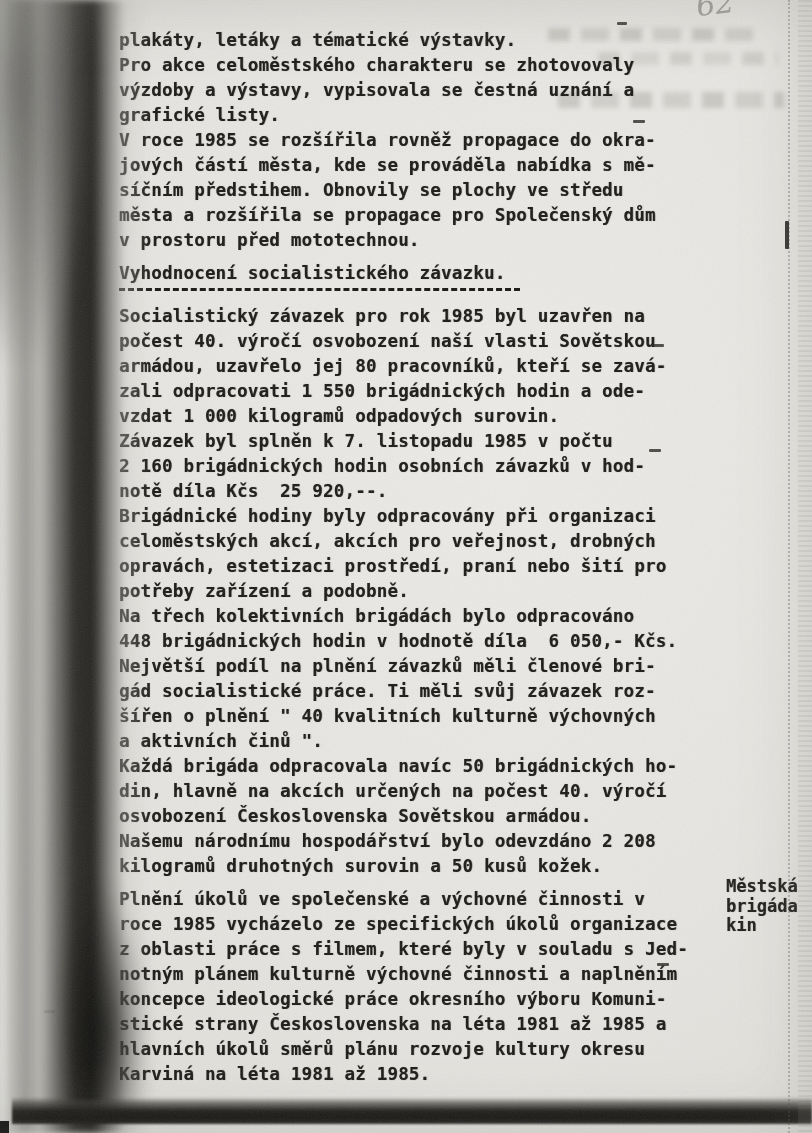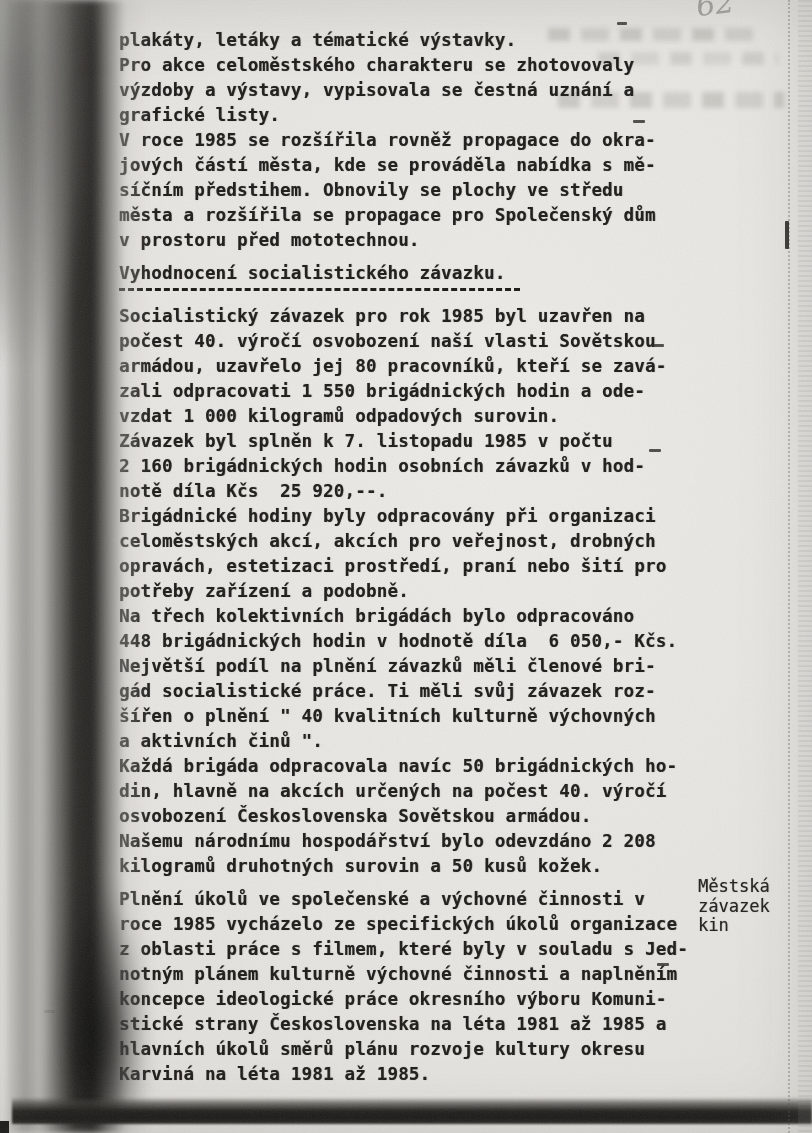--- a/index.html
+++ b/index.html
@@ -21,22 +21,22 @@
     text-shadow:.4px .4px .8px rgba(27,26,23,.55);
   }
   .block{margin:0;}
   .block.paragraph + .block.paragraph{margin-top:8px;}
   .block.heading{margin-top:8px;margin-bottom:13px;}
   .heading .line{
     display:inline-block;border-bottom:3px dashed #181714;
     padding-bottom:2px;padding-right:14px;
   }
   .margin-note{
-    position:absolute;left:698px;top:877px;
-    font-size:17px;font-weight:400;line-height:19.5px;color:#201f1c;
+    position:absolute;left:726px;top:877px;
+    font-size:17px;font-weight:700;line-height:19.5px;color:#201f1c;
     text-shadow:.4px .4px .8px rgba(27,26,23,.55);
   }
   .corner-mark{
     position:absolute;left:696px;top:-14px;
     font-family:"DejaVu Serif","Liberation Serif",serif;font-style:italic;
     font-size:30px;color:rgba(85,84,80,.48);transform:rotate(-7deg);
   }
 
   
   .gutter{position:absolute;left:0;top:0;bottom:0;width:152px;filter:blur(3px);
@@ -89,21 +89,21 @@
   <div class="ghost g1"></div>
   <div class="ghost g2"></div>
   <div class="ghost g3"></div>
 
   <div class="corner-mark">62</div>
 
   <main class="text-column"><div class="block paragraph"><div class="line">plakáty, letáky a tématické výstavky.</div><div class="line">Pro akce celoměstského charakteru se zhotovovaly</div><div class="line">výzdoby a výstavy, vypisovala se čestná uznání a</div><div class="line">grafické listy.</div><div class="line">V roce 1985 se rozšířila rovněž propagace do okra-</div><div class="line">jových částí města, kde se prováděla nabídka s mě-</div><div class="line">síčním předstihem. Obnovily se plochy ve středu</div><div class="line">města a rozšířila se propagace pro Společenský dům</div><div class="line">v prostoru před mototechnou.</div></div><div class="block heading"><div class="line">Vyhodnocení socialistického závazku.</div></div><div class="block paragraph"><div class="line">Socialistický závazek pro rok 1985 byl uzavřen na</div><div class="line">počest 40. výročí osvobození naší vlasti Sovětskou</div><div class="line">armádou, uzavřelo jej 80 pracovníků, kteří se zavá-</div><div class="line">zali odpracovati 1 550 brigádnických hodin a ode-</div><div class="line">vzdat 1 000 kilogramů odpadových surovin.</div><div class="line">Závazek byl splněn k 7. listopadu 1985 v počtu</div><div class="line">2 160 brigádnických hodin osobních závazků v hod-</div><div class="line">notě díla Kčs  25 920,--.</div><div class="line">Brigádnické hodiny byly odpracovány při organizaci</div><div class="line">celoměstských akcí, akcích pro veřejnost, drobných</div><div class="line">opravách, estetizaci prostředí, praní nebo šití pro</div><div class="line">potřeby zařízení a podobně.</div><div class="line">Na třech kolektivních brigádách bylo odpracováno</div><div class="line">448 brigádnických hodin v hodnotě díla  6 050,- Kčs.</div><div class="line">Největší podíl na plnění závazků měli členové bri-</div><div class="line">gád socialistické práce. Ti měli svůj závazek roz-</div><div class="line">šířen o plnění " 40 kvalitních kulturně výchovných</div><div class="line">a aktivních činů ".</div><div class="line">Každá brigáda odpracovala navíc 50 brigádnických ho-</div><div class="line">din, hlavně na akcích určených na počest 40. výročí</div><div class="line">osvobození Československa Sovětskou armádou.</div><div class="line">Našemu národnímu hospodářství bylo odevzdáno 2 208</div><div class="line">kilogramů druhotných surovin a 50 kusů kožek.</div></div><div class="block paragraph"><div class="line">Plnění úkolů ve společenské a výchovné činnosti v</div><div class="line">roce 1985 vycházelo ze specifických úkolů organizace</div><div class="line">z oblasti práce s filmem, které byly v souladu s Jed-</div><div class="line">notným plánem kulturně výchovné činnosti a naplněním</div><div class="line">koncepce ideologické práce okresního výboru Komuni-</div><div class="line">stické strany Československa na léta 1981 až 1985 a</div><div class="line">hlavních úkolů směrů plánu rozvoje kultury okresu</div><div class="line">Karviná na léta 1981 až 1985.</div></div></main>
 
   <aside class="margin-note">
       <div class="line">Městská</div>
-      <div class="line">závazek</div>
+      <div class="line">brigáda</div>
       <div class="line">kin</div>
     </aside>
 
   <div class="stray s1"></div>
   <div class="stray s2"></div>
   <div class="stray s3"></div>
   <div class="stray s4"></div>
   <div class="stray s5"></div>
   <div class="stray s6"></div>
 

